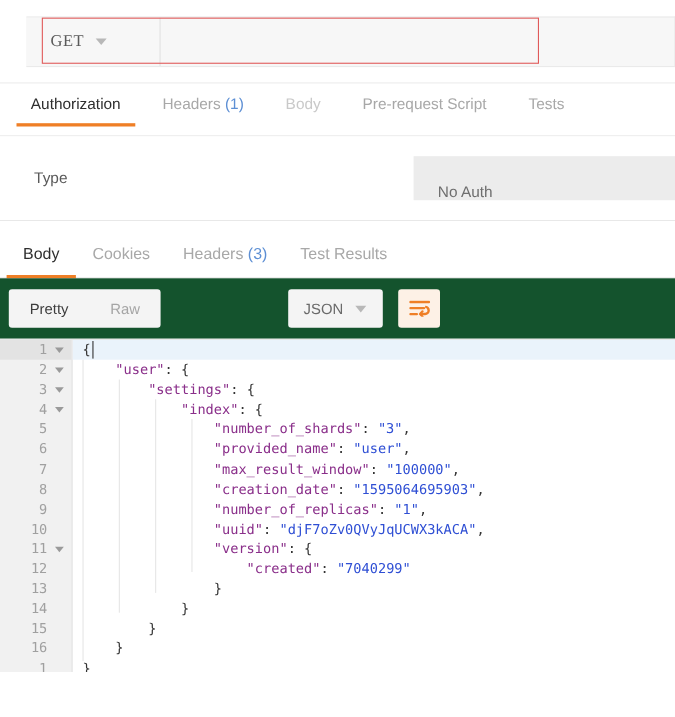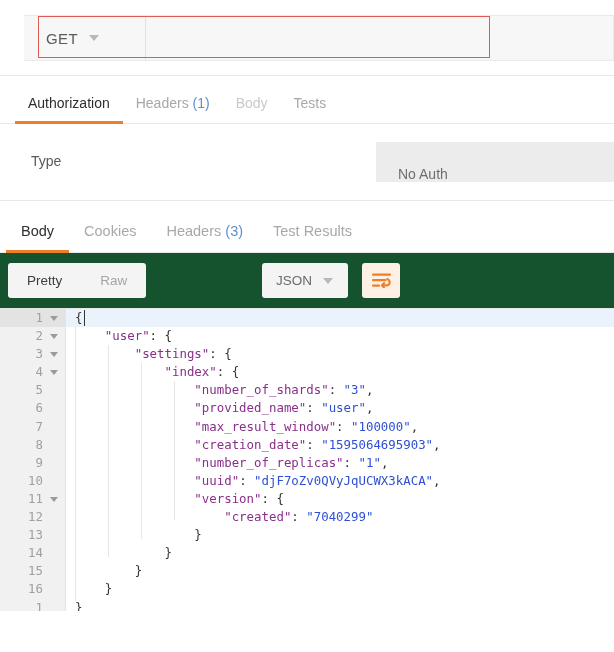--- a/index.html
+++ b/index.html
@@ -29,20 +29,21 @@
     left: 24px;
     top: 15px;
     right: 0;
     height: 46px;
     display: flex;
     align-items: stretch;
     background: #f7f7f7;
     border: 1px solid #eaeaea;
     border-left: none;
     box-sizing: border-box;
+    font-family: Liberation Serif, serif;
   }
   .method-box {
     width: 122px;
     display: flex;
     align-items: center;
     padding-left: 22px;
     border-right: 1px solid #e2e2e2;
     box-sizing: border-box;
     background: #f7f7f7;
     cursor: pointer;
@@ -79,25 +80,26 @@
     border: 1.6px solid #e05a5a;
     box-sizing: border-box;
     pointer-events: none;
   }
 
   
   .req-tabs {
     position: relative;
     height: 48px;
     display: flex;
-    align-items: flex-end;
+    align-items: center;
     padding-left: 15px;
     box-sizing: border-box;
     border-bottom: 1px solid #e8e8e8;
     background: #fff;
+    gap: 12px;
   }
   .tab {
     position: relative;
     padding: 0 13px 12px 13px;
     font-size: 14px;
     color: #a8a8a8;
     cursor: pointer;
     white-space: nowrap;
   }
   .tab.active { color: #2e2e2e; }
@@ -309,20 +311,23 @@
 <div class="req-tabs">
   <div class="tab active">
     <span>Authorization</span>
   </div>
   <div class="tab">
     <span>Headers</span>
     <span class="count">(1)</span>
   </div>
   <div class="tab disabled">
     <span>Body</span>
+  </div>
+  <div class="tab">
+    <span>Pre-request Script</span>
   </div>
   <div class="tab">
     <span>Tests</span>
   </div>
 </div>
 
 <div class="auth-panel">
   <div class="auth-type-label">Type</div>
   <div class="auth-select">
     <span>No Auth</span>

